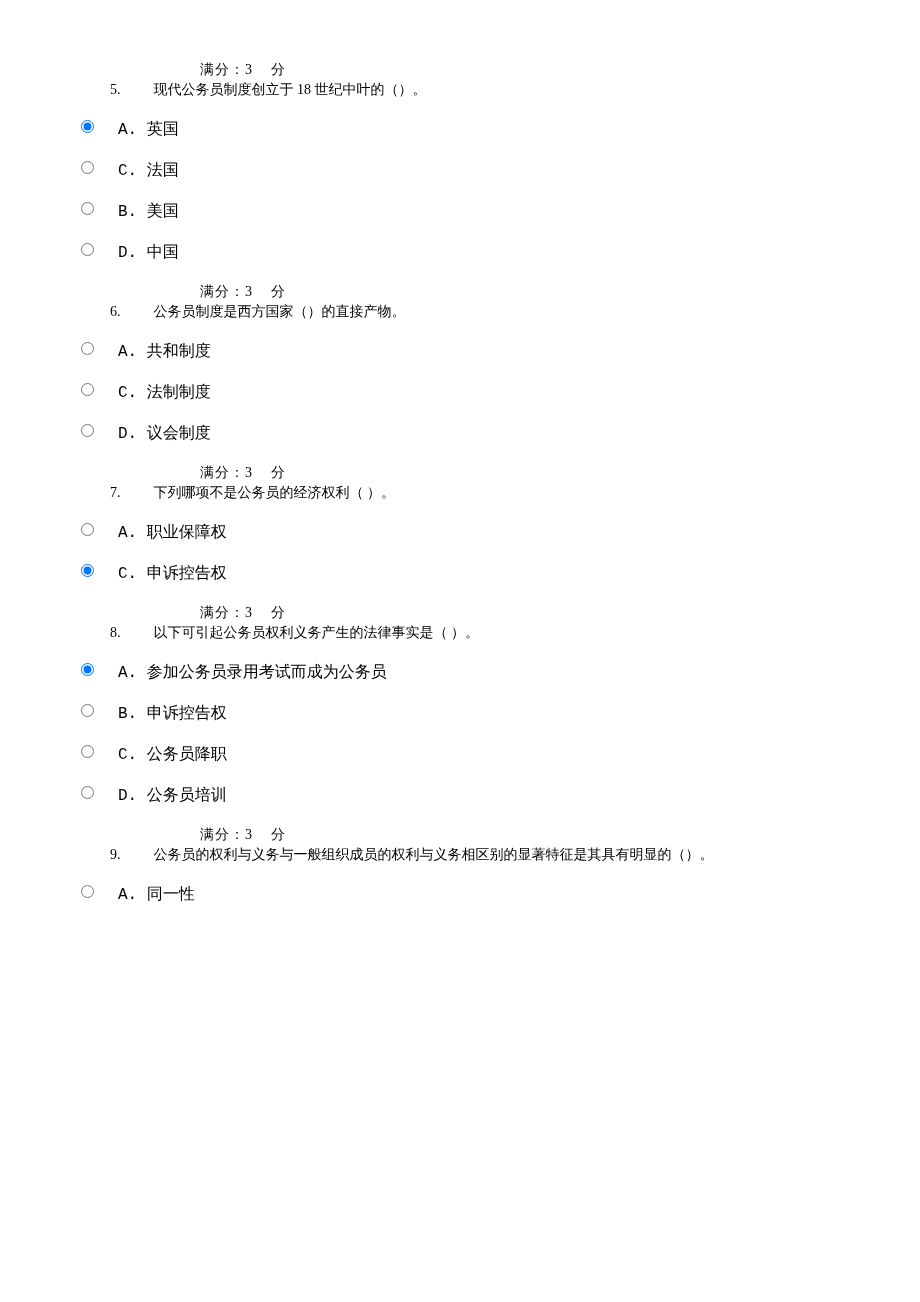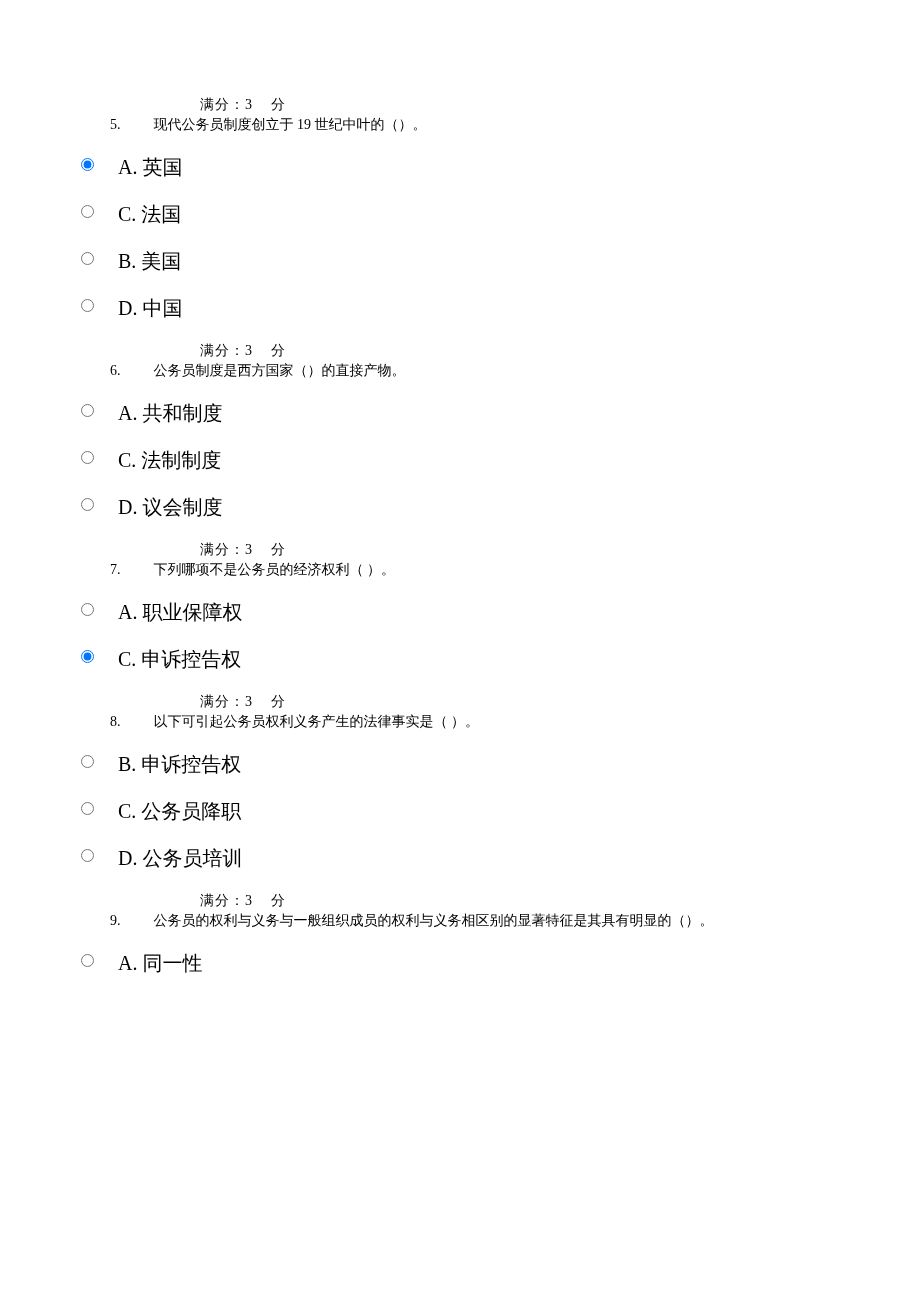--- a/index.html
+++ b/index.html
@@ -5,21 +5,21 @@
   body {
     margin: 0;
     padding: 0;
     background: #ffffff;
     font-family: "SimSun", "宋体", serif;
     font-size: 14px;
     color: #000000;
     width: 920px;
   }
   .page {
-    padding: 92px 80px 60px 80px;
+    padding: 57px 80px 60px 80px;
   }
   .score-line {
     padding-left: 120px;
     margin: 4px 0 2px 0;
     letter-spacing: 1px;
   }
   .score-line .gap {
     display: inline-block;
     width: 18px;
   }
@@ -31,22 +31,22 @@
     display: inline-block;
     width: 40px;
   }
   .option-row {
     display: flex;
     align-items: center;
     margin: 20px 0;
   }
   .option-text {
     padding-left: 24px;
-    font-family: Liberation Serif, serif;
-    font-size: 20px;
+    font-family: Liberation Mono, monospace;
+    font-size: 16px;
   }
   .radio-wrap {
     width: 14px;
     height: 14px;
     display: inline-flex;
     align-items: center;
     justify-content: center;
     margin-top: -6px;
   }
   input[type="radio"] {
@@ -59,21 +59,21 @@
 <body>
 
 <div class="page">
 
   <div class="score-line">
     <span>满分：</span><span>3</span><span class="gap"></span><span>分</span>
   </div>
 
   <div class="question-line">
     <span class="qnum">5.</span>
-    <span>现代公务员制度创立于 19 世纪中叶的（）。</span>
+    <span>现代公务员制度创立于 18 世纪中叶的（）。</span>
   </div>
   <div class="option-row">
     <span class="radio-wrap">
         <input type="radio" name="q5" checked="" style="">
       </span>
     <span class="option-text">A. 英国</span>
   </div>
   <div class="option-row">
     <span class="radio-wrap">
         <input type="radio" name="q5" style="">
@@ -144,20 +144,26 @@
   <div class="score-line">
     <span>满分：</span><span>3</span><span class="gap"></span><span>分</span>
   </div>
 
   <div class="question-line">
     <span class="qnum">8.</span>
     <span>以下可引起公务员权利义务产生的法律事实是（  ）。</span>
   </div>
   <div class="option-row">
     <span class="radio-wrap">
+        <input type="radio" name="q8" checked="" style="">
+      </span>
+    <span class="option-text">A. 参加公务员录用考试而成为公务员</span>
+  </div>
+  <div class="option-row">
+    <span class="radio-wrap">
         <input type="radio" name="q8" style="">
       </span>
     <span class="option-text">B. 申诉控告权</span>
   </div>
   <div class="option-row">
     <span class="radio-wrap">
         <input type="radio" name="q8" style="">
       </span>
     <span class="option-text">C. 公务员降职</span>
   </div>

